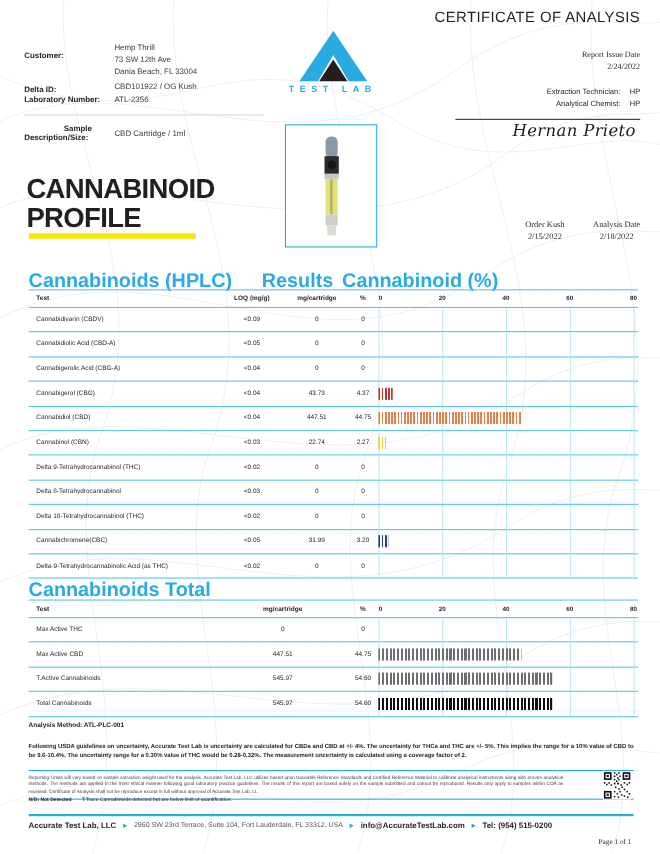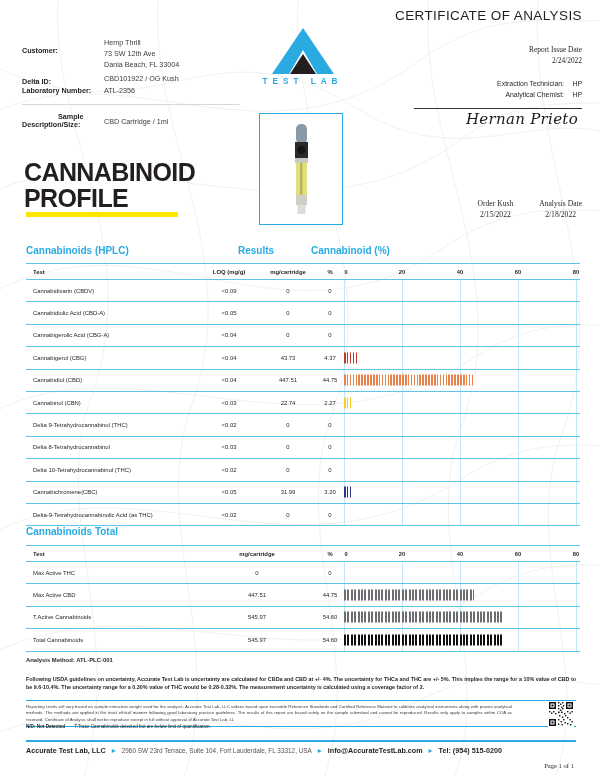--- a/index.html
+++ b/index.html
@@ -56,21 +56,21 @@
 
   
   .prod-box { position:absolute; left:259px; top:113px; width:84px; height:112px; border:1.1px solid #29abe2; background:#fff; }
   .cart { position:absolute; left:50%; top:8px; transform:translateX(-50%); }
 
   
   .big-head { position:absolute; left:24px; top:160px; font-size:25px; font-weight:bold; line-height:1.03; letter-spacing:-.6px; color:#231f20; }
   .yellow-bar { position:absolute; left:26px; top:212px; width:152px; height:5px; background:#ffe600; }
 
   
-  .sec-title { color:#29abe2; font-weight:bold; font-size:10px; font-family:"Liberation Sans", sans-serif; }
+  .sec-title { color:#29abe2; font-weight:bold; font-size:18px; font-family:"Liberation Sans", sans-serif; }
   .titles-row { position:absolute; left:26px; top:245px; width:550px; }
   .t-hplc { position:absolute; left:0; top:0; }
   .t-results { position:absolute; left:212px; top:0; }
   .t-cannpct { position:absolute; left:285px; top:0; }
   .tbl { position:absolute; width:554px; font-size:5.9px; }
 
   .trow { display:flex; align-items:center; height:22.4px; border-bottom:1px solid #5bc5ea; position:relative; }
   .trow.first { border-top:1px solid #5bc5ea; }
   .c-test { width:172px; padding-left:7px; font-size:5.9px; color:#231f20; }
   .c-loq  { width:62px; text-align:center; font-size:5.9px; }

